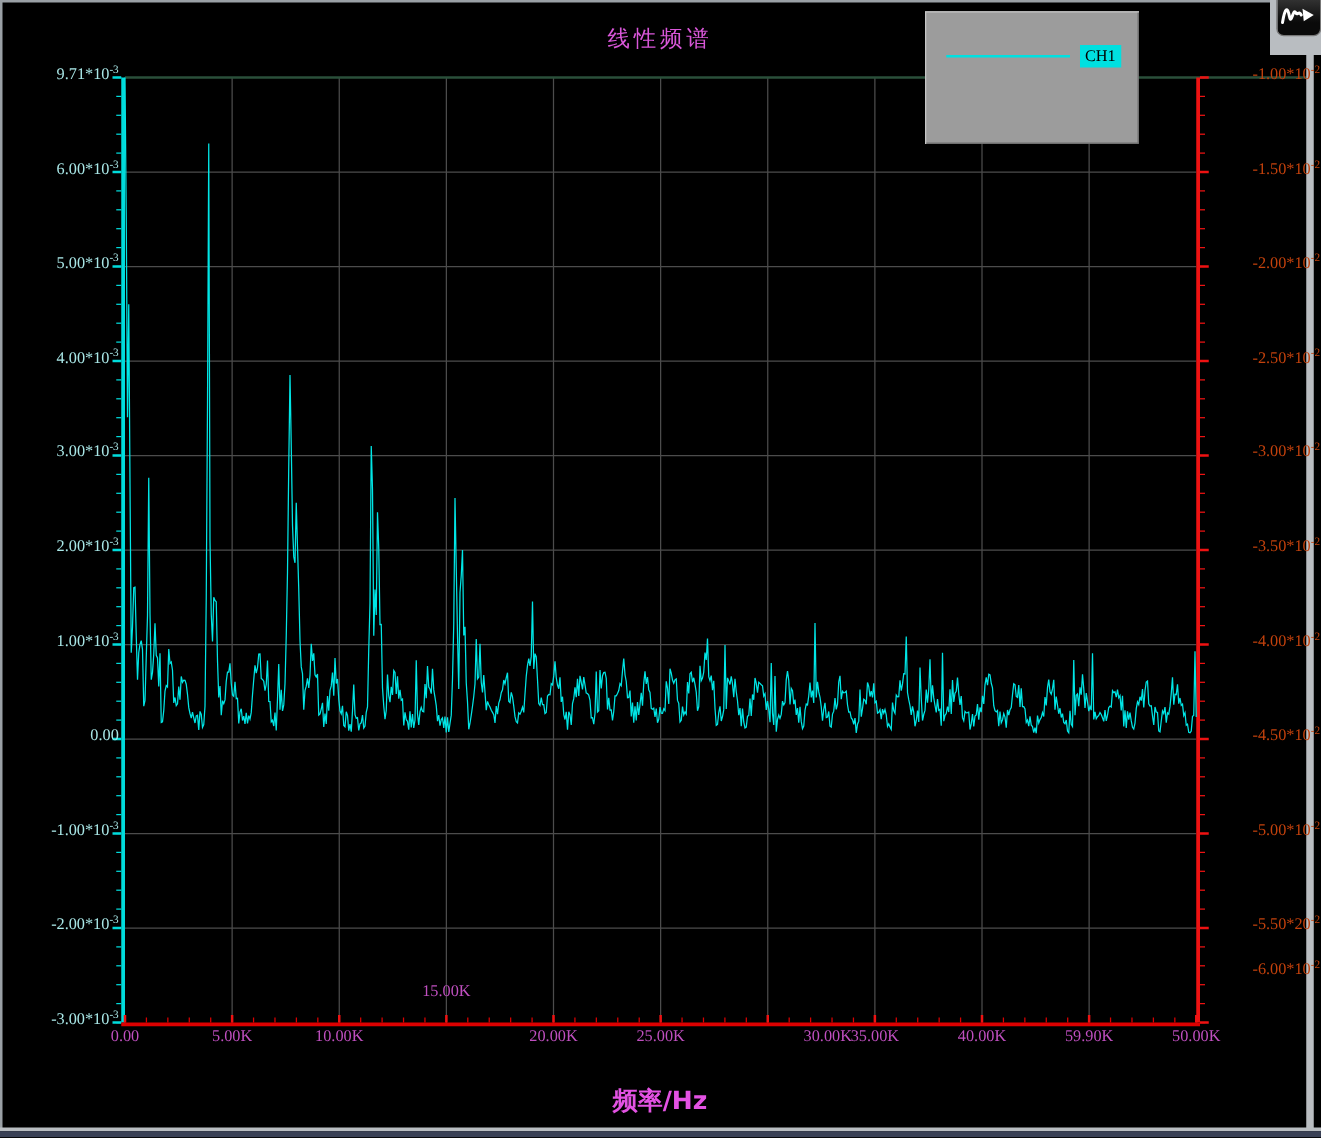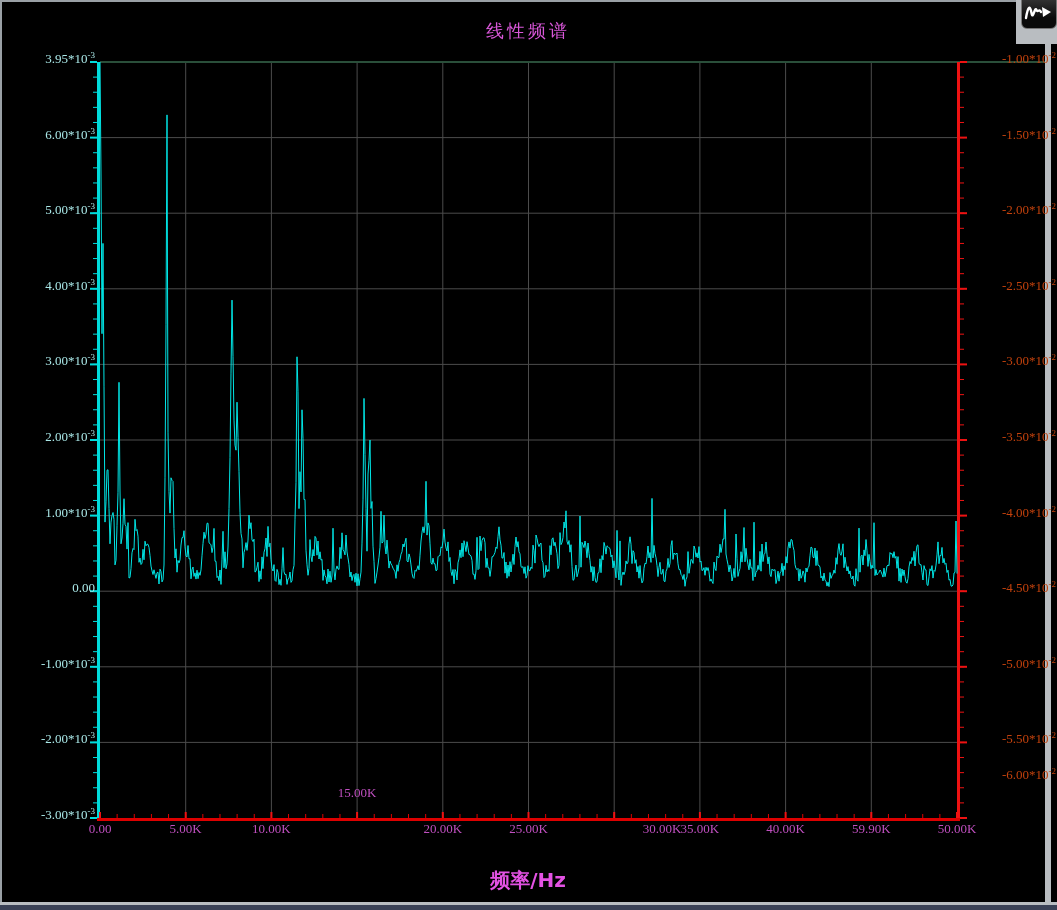--- a/index.html
+++ b/index.html
@@ -252,55 +252,59 @@
   <div class="border-top"></div>
   <div class="border-left"></div>
   <div class="right-strip"></div>
   <div class="bottom-bar"></div>
   <div class="bottom-strip"></div>
 
   <div class="chart-title">线性频谱</div>
   <div class="x-axis-title">频率/Hz</div>
 
   <div id="labels-layer">
-      <div class="tick-label left-lab" style="top: 52px; right: 962px;"><span>3.95*10</span><span class="sup">-3</span></div>
+      <div class="tick-label left-lab" style="top: 52px; right: 962px;"><span>9.71*10</span><span class="sup">-3</span></div>
       <div class="tick-label left-lab" style="top: 127.6px; right: 962px;"><span>6.00*10</span><span class="sup">-3</span></div>
       <div class="tick-label left-lab" style="top: 203.2px; right: 962px;"><span>5.00*10</span><span class="sup">-3</span></div>
       <div class="tick-label left-lab" style="top: 278.8px; right: 962px;"><span>4.00*10</span><span class="sup">-3</span></div>
       <div class="tick-label left-lab" style="top: 354.4px; right: 962px;"><span>3.00*10</span><span class="sup">-3</span></div>
       <div class="tick-label left-lab" style="top: 430px; right: 962px;"><span>2.00*10</span><span class="sup">-3</span></div>
       <div class="tick-label left-lab" style="top: 505.6px; right: 962px;"><span>1.00*10</span><span class="sup">-3</span></div>
       <div class="tick-label left-lab" style="top: 581.2px; right: 962px;"><span>0.00</span></div>
       <div class="tick-label left-lab" style="top: 656.8px; right: 962px;"><span>-1.00*10</span><span class="sup">-3</span></div>
       <div class="tick-label left-lab" style="top: 732.4px; right: 962px;"><span>-2.00*10</span><span class="sup">-3</span></div>
       <div class="tick-label left-lab" style="top: 808px; right: 962px;"><span>-3.00*10</span><span class="sup">-3</span></div>
       <div class="tick-label right-lab" style="top: 52px; left: 966px;"><span>-1.00*10</span><span class="sup">-2</span></div>
       <div class="tick-label right-lab" style="top: 127.6px; left: 966px;"><span>-1.50*10</span><span class="sup">-2</span></div>
       <div class="tick-label right-lab" style="top: 203.2px; left: 966px;"><span>-2.00*10</span><span class="sup">-2</span></div>
       <div class="tick-label right-lab" style="top: 278.8px; left: 966px;"><span>-2.50*10</span><span class="sup">-2</span></div>
       <div class="tick-label right-lab" style="top: 354.4px; left: 966px;"><span>-3.00*10</span><span class="sup">-2</span></div>
       <div class="tick-label right-lab" style="top: 430px; left: 966px;"><span>-3.50*10</span><span class="sup">-2</span></div>
       <div class="tick-label right-lab" style="top: 505.6px; left: 966px;"><span>-4.00*10</span><span class="sup">-2</span></div>
       <div class="tick-label right-lab" style="top: 581.2px; left: 966px;"><span>-4.50*10</span><span class="sup">-2</span></div>
       <div class="tick-label right-lab" style="top: 656.8px; left: 966px;"><span>-5.00*10</span><span class="sup">-2</span></div>
-      <div class="tick-label right-lab" style="top: 732.4px; left: 966px;"><span>-5.50*10</span><span class="sup">-2</span></div>
+      <div class="tick-label right-lab" style="top: 732.4px; left: 966px;"><span>-5.50*20</span><span class="sup">-2</span></div>
       <div class="tick-label right-lab" style="top: 768px; left: 966px;"><span>-6.00*10</span><span class="sup">-2</span></div>
       <div class="tick-label x-lab" style="top: 822px; left: 100px;"><span>0.00</span></div>
       <div class="tick-label x-lab" style="top: 822px; left: 185.7px;"><span>5.00K</span></div>
       <div class="tick-label x-lab" style="top: 822px; left: 271.4px;"><span>10.00K</span></div>
       <div class="tick-label x-lab" style="top: 786px; left: 357.1px;"><span>15.00K</span></div>
       <div class="tick-label x-lab" style="top: 822px; left: 442.8px;"><span>20.00K</span></div>
       <div class="tick-label x-lab" style="top: 822px; left: 528.5px;"><span>25.00K</span></div>
       <div class="tick-label x-lab" style="top: 822px; left: 614.2px; margin-left: 48px;"><span>30.00K</span></div>
       <div class="tick-label x-lab" style="top: 822px; left: 699.9px;"><span>35.00K</span></div>
       <div class="tick-label x-lab" style="top: 822px; left: 785.6px;"><span>40.00K</span></div>
       <div class="tick-label x-lab" style="top: 822px; left: 871.3px;"><span>59.90K</span></div>
       <div class="tick-label x-lab" style="top: 822px; left: 957px;"><span>50.00K</span></div>
     </div>
 
+  <div class="legend">
+    <div class="legend-line"></div>
+    <div class="legend-chip">CH1</div>
+  </div>
 
   <div class="corner-patch">
     <div class="app-icon">
       <svg width="32" height="26" viewBox="0 0 32 26">
         <path d="M3 17 C5 5 7 4 8.5 12 C10 20 11.5 5 13.5 9 C15 12 16 7 18 11" stroke="#ffffff" stroke-width="2.4" fill="none" stroke-linecap="round"></path>
         <polygon points="19,6 28,11 20,16" fill="#ffffff"></polygon>
       </svg>
     </div>
   </div>
 </div>

